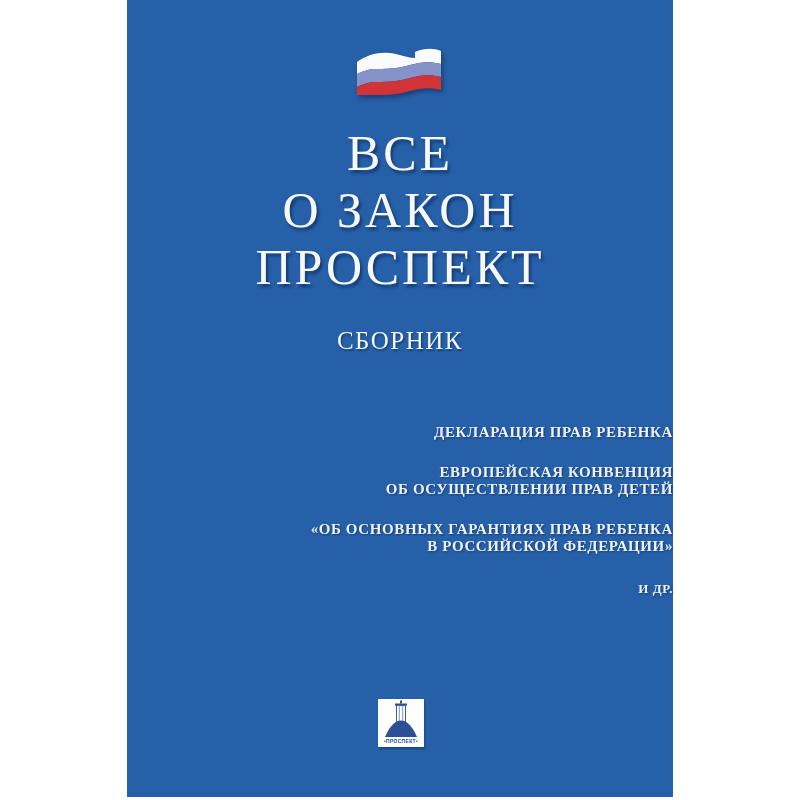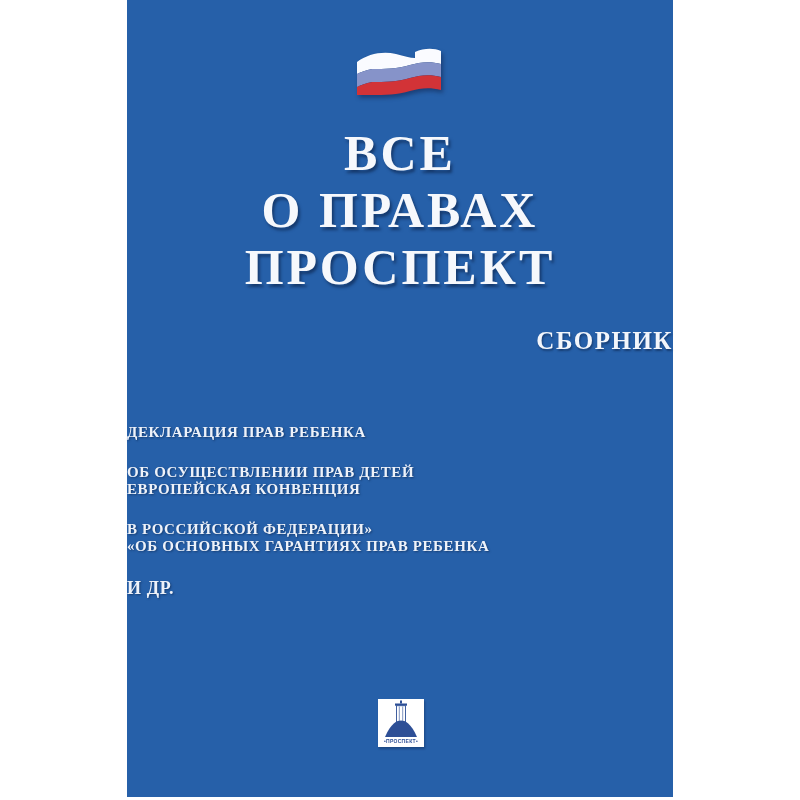--- a/index.html
+++ b/index.html
@@ -23,56 +23,56 @@
     left: 227px; top: 45px;
     filter: drop-shadow(2px 3px 2px rgba(10, 25, 60, 0.45));
   }
 
   .title {
     position: absolute;
     top: 125px; left: 0; width: 100%;
     text-align: center;
     color: #f6f8fc;
     font-size: 50px;
-    font-weight: bold;
+    font-weight: normal;
     line-height: 57px;
     letter-spacing: 3px;
     text-shadow: 2px 3px 3px rgba(8, 25, 60, 0.55);
   }
   .title span { display: block; }
 
   .subtitle {
     position: absolute;
     top: 326px; left: 0; width: 100%;
-    text-align: right;
+    text-align: center;
     color: #f3f6fb;
     font-size: 25px;
-    font-weight: bold;
+    font-weight: normal;
     line-height: 29px;
     letter-spacing: 1.5px;
     text-shadow: 1px 2px 2px rgba(8, 25, 60, 0.5);
   }
   .subtitle span { display: block; }
 
   .acts {
     position: absolute;
     top: 424px; left: 0; width: 100%;
     display: flex;
     flex-direction: column;
     gap: 23px;
-    text-align: left;
+    text-align: right;
     color: #eef2f9;
     font-size: 15px;
     font-weight: bold;
     line-height: 17px;
     letter-spacing: 0.6px;
     text-shadow: 1px 1px 2px rgba(8, 25, 60, 0.5);
   }
   .acts .act span { display: block; }
-  .acts .act:last-child { font-size: 18px; margin-top: 2px; }
+  .acts .act:last-child { font-size: 13px; margin-top: 2px; }
 
   .logo {
     position: absolute;
     left: 251px; top: 699px;
     width: 46px; height: 48px;
     background: #ffffff;
     box-shadow: 1px 2px 2px rgba(10, 25, 60, 0.35);
     display: flex;
     flex-direction: column;
     align-items: center;
@@ -104,39 +104,39 @@
                C66,17 76,16 87,19 L87,32 C76,29 66,30 56,33
                C44,37 30,37 18,37 C12,38 7,40 3,42 Z"></path>
 
       <path fill="#d23337" d="M3,42 C7,40 12,38 18,37 C30,37 44,37 56,33
                C66,30 76,29 87,32 L87,45 C76,42 66,43 56,46
                C44,50 30,50 18,50 C12,50 7,50 3,50 Z"></path>
     </svg>
 
     <div class="title">
       <span>ВСЕ</span>
-      <span>О ПРАВАХ</span>
+      <span>О ЗАКОН</span>
       <span>ПРОСПЕКТ</span>
     </div>
 
     <div class="subtitle">
       <span>СБОРНИК</span>
     </div>
 
     <div class="acts">
       <div class="act">
         <span>ДЕКЛАРАЦИЯ ПРАВ РЕБЕНКА</span>
       </div>
       <div class="act">
+        <span>ЕВРОПЕЙСКАЯ КОНВЕНЦИЯ</span>
         <span>ОБ ОСУЩЕСТВЛЕНИИ ПРАВ ДЕТЕЙ</span>
-        <span>ЕВРОПЕЙСКАЯ КОНВЕНЦИЯ</span>
       </div>
       <div class="act">
+        <span>«ОБ ОСНОВНЫХ ГАРАНТИЯХ ПРАВ РЕБЕНКА</span>
         <span>В РОССИЙСКОЙ ФЕДЕРАЦИИ»</span>
-        <span>«ОБ ОСНОВНЫХ ГАРАНТИЯХ ПРАВ РЕБЕНКА</span>
       </div>
       <div class="act">
         <span>И ДР.</span>
       </div>
     </div>
 
     <div class="logo">
       <svg class="logo-emblem" width="46" height="38" viewBox="0 0 46 38" aria-hidden="true">
         <rect x="0" y="0" width="46" height="38" fill="#ffffff"></rect>
 

